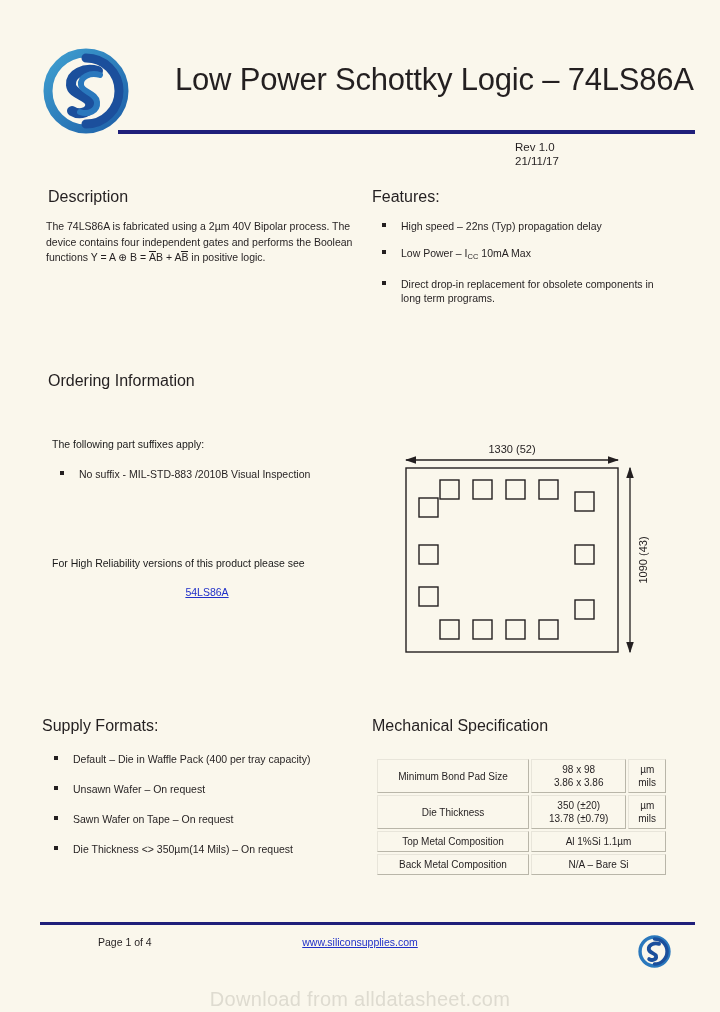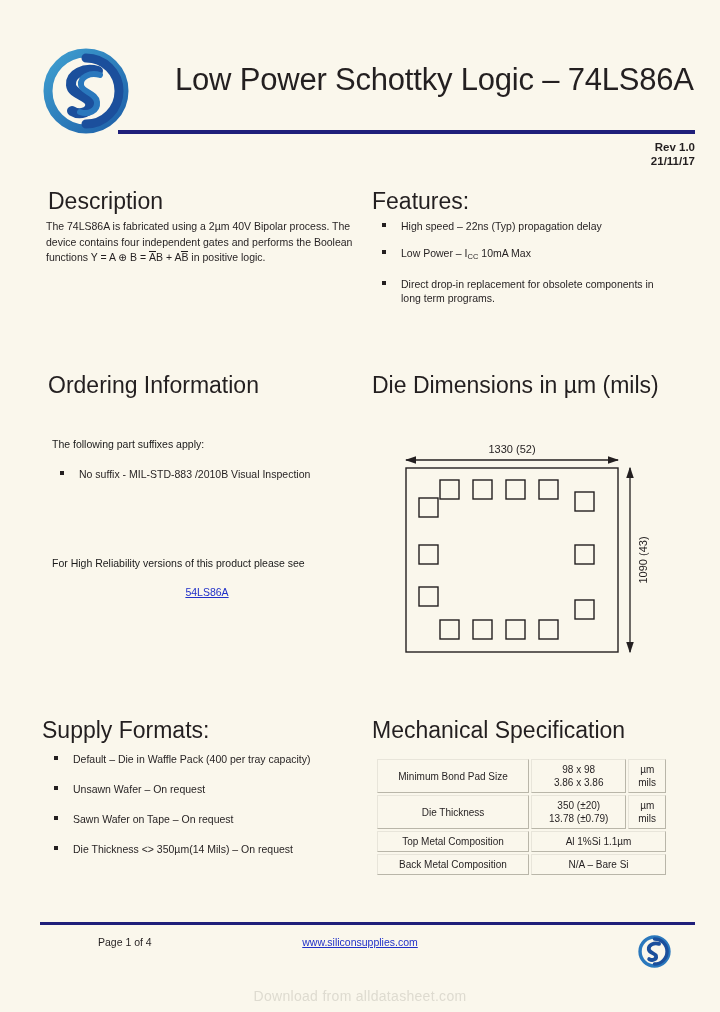--- a/index.html
+++ b/index.html
@@ -24,26 +24,26 @@
   .header-rule{
     position:absolute;left:118px;top:130px;width:577px;height:4px;
     background:#1f1f7a;
   }
   .subtitle{
     position:absolute;left:48px;top:148px;
     font-size:12.5px;font-weight:bold;color:#231f20;white-space:nowrap;
   }
   .rev-block{
     position:absolute;right:25px;top:140px;width:180px;
-    text-align:right;font-size:11.5px;font-weight:bold;line-height:14px;color:#231f20;
+    font-size:11.5px;font-weight:normal;line-height:14px;color:#231f20;
   }
 
   
   .sec-h{
-    font-size:23px;font-weight:400;color:#231f20;white-space:nowrap;
+    font-size:16px;font-weight:400;color:#231f20;white-space:nowrap;
   }
   .body-txt{font-size:10.5px;line-height:15.5px;color:#231f20;}
 
   .desc-head{position:absolute;left:48px;top:188px;}
   .desc-body{position:absolute;left:46px;top:219px;width:310px;}
 
   .feat-head{position:absolute;left:372px;top:188px;}
   .feat-list{position:absolute;left:374px;top:219px;width:300px;}
 
   .ord-head{position:absolute;left:48px;top:372px;}
@@ -99,21 +99,21 @@
   
   .footer-rule{
     position:absolute;left:40px;top:922px;width:655px;height:3px;background:#1f1f7a;
   }
   .pagenum{position:absolute;left:98px;top:936px;font-size:10.5px;color:#231f20;}
   .site{position:absolute;left:0px;top:936px;width:720px;text-align:center;font-size:10.5px;}
   .site a{color:#2030c8;text-decoration:underline;}
   .logo-foot{position:absolute;left:637px;top:934px;width:35px;height:35px;}
   .watermark{
     position:absolute;left:0;top:988px;width:720px;text-align:center;
-    font-size:14px;color:#dedbd0;letter-spacing:0.3px;
+    font-size:20px;color:#dedbd0;letter-spacing:0.3px;
   }
 </style>
 </head>
 <body>
 
 <div class="page">
 
   <div class="header">
 
     <div class="logo-main">
@@ -159,21 +159,20 @@
   <div class="ord-list">
     <ul class="bl">
       <li><span>No suffix - MIL-STD-883 /2010B Visual Inspection</span></li>
     </ul>
   </div>
   <div class="ord-hirel">For High Reliability versions of this product please see</div>
   <div class="ord-link">
     <a href="#">54LS86A</a>
   </div>
 
-  <div class="sec-h die-head">Die Dimensions in µm (mils)</div>
   <div class="die-wrap">
     <svg class="die-svg" viewBox="0 0 300 250" width="300" height="250">
       <defs>
         <marker id="ah" markerWidth="9" markerHeight="9" refX="8" refY="3" orient="auto" markerUnits="strokeWidth">
           <path d="M0,0 L9,3 L0,6 z" fill="#231f20"></path>
         </marker>
         <marker id="ahs" markerWidth="9" markerHeight="9" refX="1" refY="3" orient="auto" markerUnits="strokeWidth">
           <path d="M9,0 L0,3 L9,6 z" fill="#231f20"></path>
         </marker>
       </defs>

